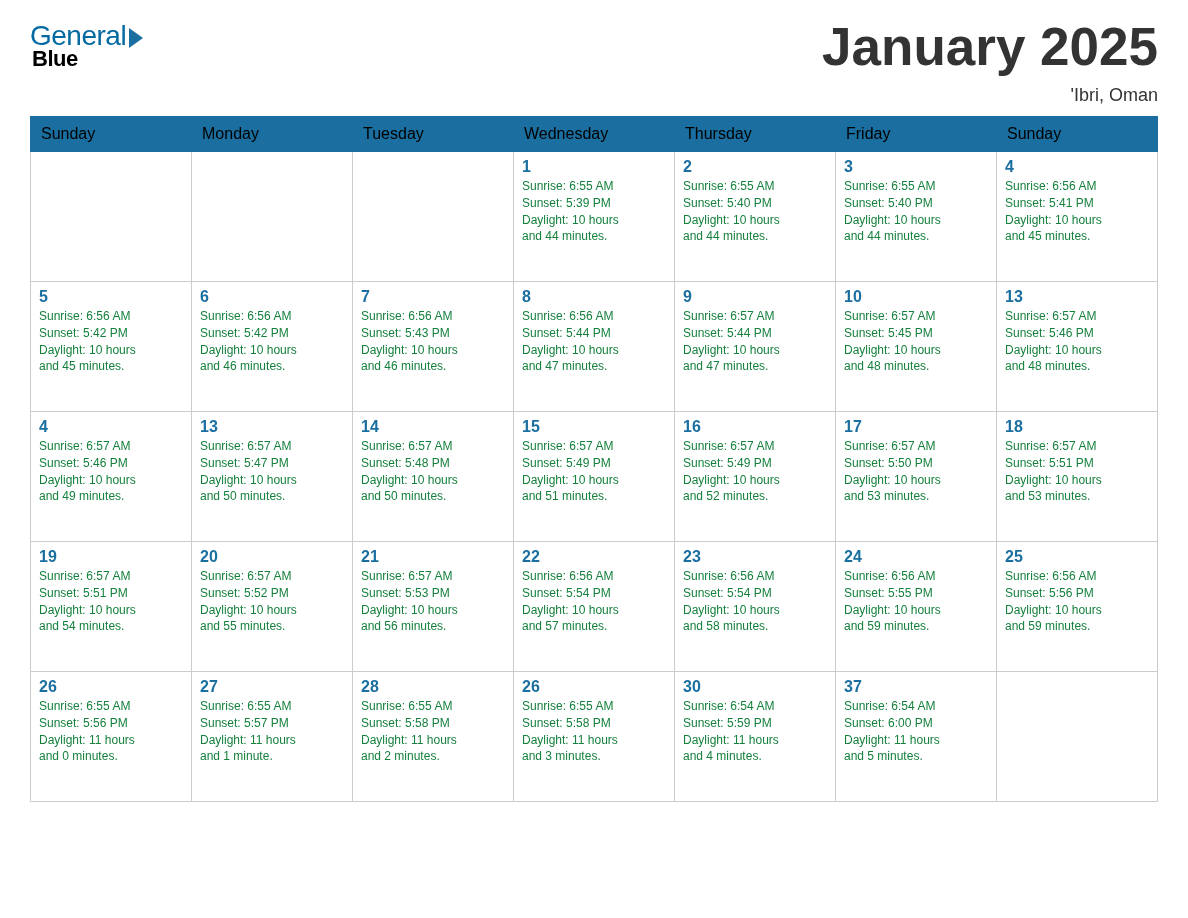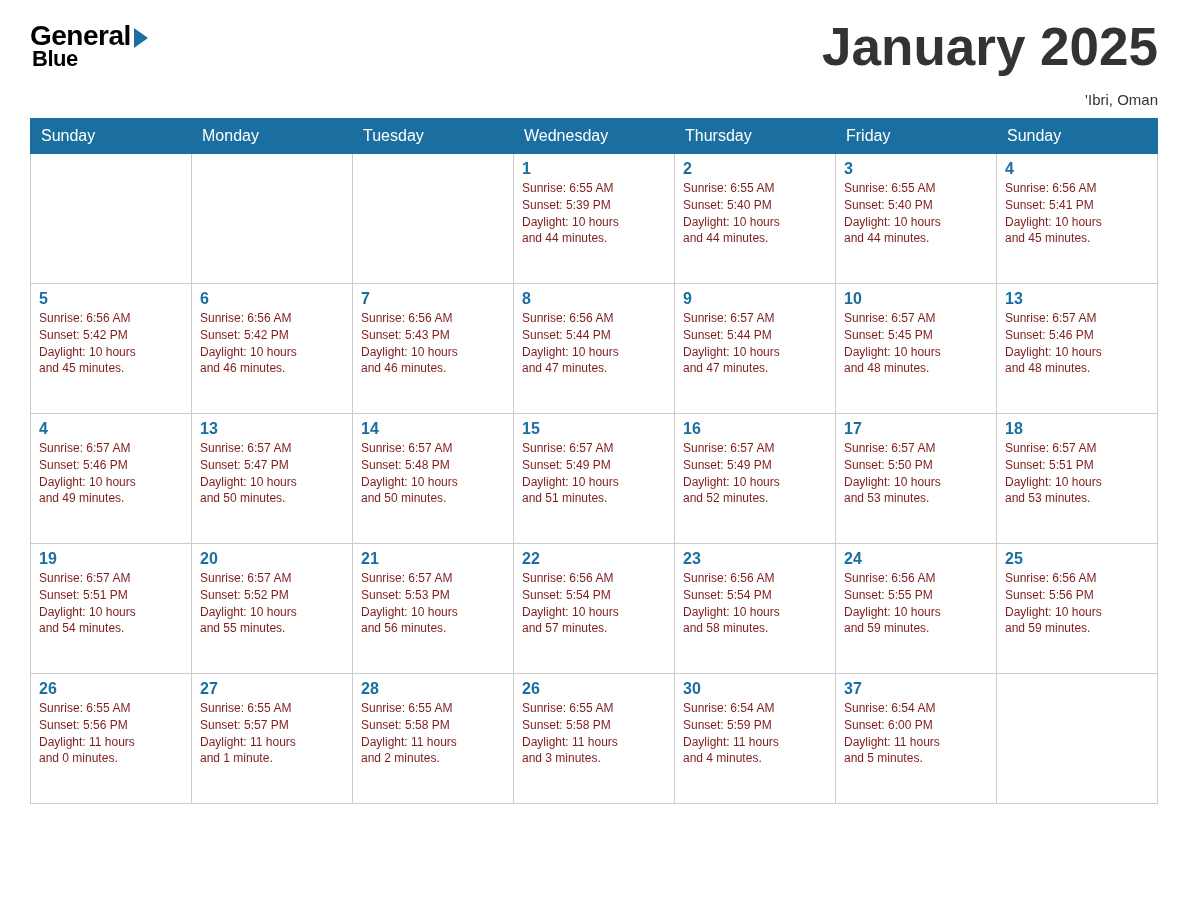--- a/index.html
+++ b/index.html
@@ -20,22 +20,22 @@
       display: flex;
       flex-direction: column;
       align-items: flex-start;
     }
     .logo-top {
       display: flex;
       align-items: center;
     }
     .logo-general {
       font-size: 28px;
-      font-weight: bold;
-      color: #000000;
+      font-weight: normal;
+      color: #0369a1;
       letter-spacing: -0.5px;
     }
     .logo-arrow {
       width: 0;
       height: 0;
       border-left: 14px solid #1a6fa0;
       border-top: 10px solid transparent;
       border-bottom: 10px solid transparent;
       margin-left: 3px;
       margin-top: 4px;
@@ -50,32 +50,32 @@
     .title-section {
       text-align: right;
     }
     .month-title {
       font-size: 53px;
       font-weight: bold;
       color: #333;
       line-height: 1;
     }
     .location {
-      font-size: 15px;
+      font-size: 18px;
       color: #333;
-      margin-top: 18px;
+      margin-top: 12px;
     }
     .calendar {
       width: 100%;
       border-collapse: collapse;
       margin-top: 10px;
     }
     .calendar th {
       background-color: #1a6fa0;
-      color: #ffffff;
+      color: #000000;
       font-size: 16px;
       font-weight: normal;
       padding: 8px 10px;
       text-align: left;
       border: 1px solid #1a6fa0;
     }
     .calendar td {
       border: 1px solid #ccc;
       vertical-align: top;
       padding: 6px 8px;
@@ -85,21 +85,21 @@
     }
     .day-number {
       font-size: 16px;
       font-weight: bold;
       color: #1a6fa0;
       display: block;
       margin-bottom: 2px;
     }
     .day-info {
       font-size: 12px;
-      color: #7f1d1d;
+      color: #15803d;
       line-height: 1.4;
     }
     .empty-cell {
       background: #fff;
     }
     .calendar tr td:first-child .day-number,
     .calendar tr td:last-child .day-number {
       color: #1a6fa0;
     }
   </style>

